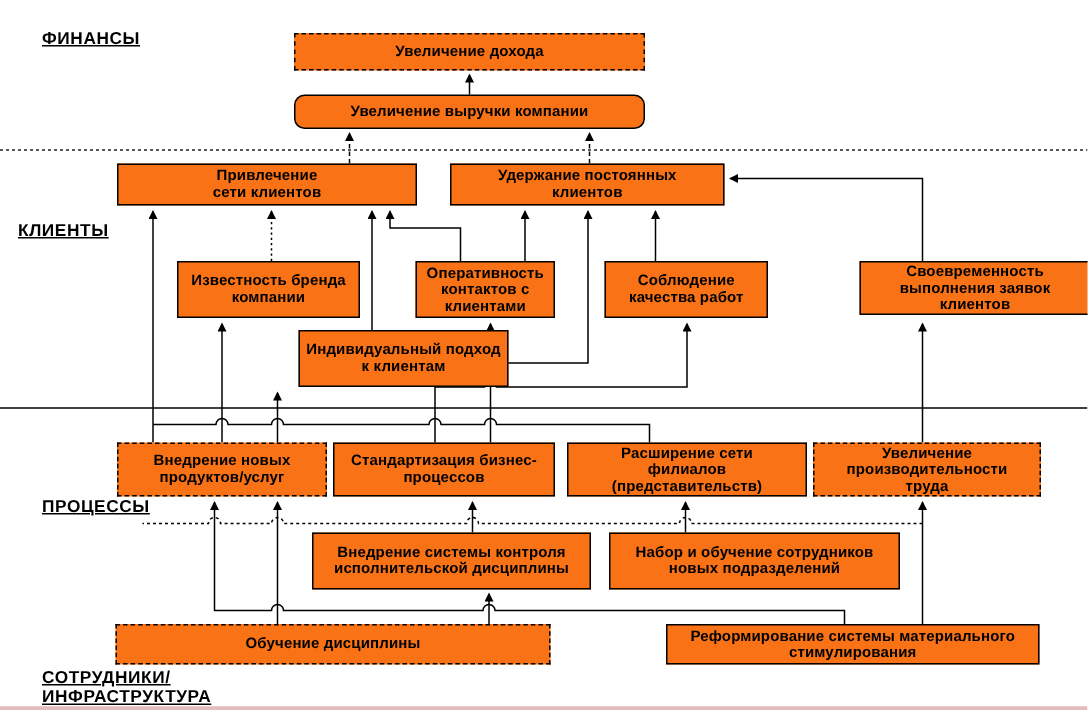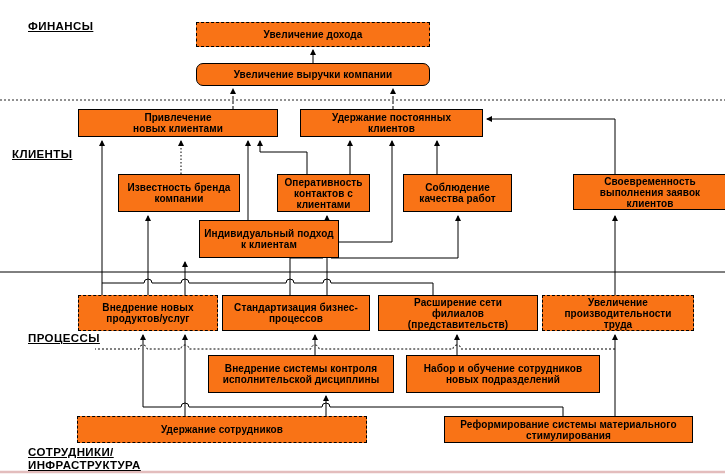--- a/index.html
+++ b/index.html
@@ -71,21 +71,21 @@
 
   <div id="nodes">
       <div class="section-label" style="left: 28px; top: 20px;">ФИНАНСЫ</div>
       <div class="section-label" style="left: 12px; top: 148px; text-align: right;">КЛИЕНТЫ</div>
       <div class="section-label" style="left: 28px; top: 332px;">ПРОЦЕССЫ</div>
       <div class="section-label" style="left: 28px; top: 446px;">СОТРУДНИКИ/
 ИНФРАСТРУКТУРА</div>
       <div class="box dashed" style="left: 196px; top: 22px; width: 234px; height: 25px;">Увеличение дохода</div>
       <div class="box" style="left: 196px; top: 63px; width: 234px; height: 23px; border-radius: 7px;">Увеличение выручки компании</div>
       <div class="box" style="left: 78px; top: 109px; width: 200px; height: 28px;">Привлечение
-новых клиентами</div>
+сети клиентов</div>
       <div class="box" style="left: 300px; top: 109px; width: 183px; height: 28px;">Удержание постоянных
 клиентов</div>
       <div class="box" style="left: 118px; top: 174px; width: 122px; height: 38px;">Известность бренда
 компании</div>
       <div class="box" style="left: 277px; top: 174px; width: 93px; height: 38px;">Оперативность
 контактов с
 клиентами</div>
       <div class="box" style="left: 403px; top: 174px; width: 109px; height: 38px;">Соблюдение
 качества работ</div>
       <div class="box" style="left: 543px; top: 174px; width: 154px; height: 36px; margin-left: 30px;">Своевременность
@@ -100,17 +100,17 @@
       <div class="box" style="left: 378px; top: 295px; width: 160px; height: 36px;">Расширение сети
 филиалов
 (представительств)</div>
       <div class="box dashed" style="left: 542px; top: 295px; width: 152px; height: 36px;">Увеличение
 производительности
 труда</div>
       <div class="box" style="left: 208px; top: 355px; width: 186px; height: 38px;">Внедрение системы контроля
 исполнительской дисциплины</div>
       <div class="box" style="left: 406px; top: 355px; width: 194px; height: 38px;">Набор и обучение сотрудников
 новых подразделений</div>
-      <div class="box dashed" style="left: 77px; top: 416px; width: 290px; height: 27px;">Удержание сотрудников</div>
+      <div class="box dashed" style="left: 77px; top: 416px; width: 290px; height: 27px;">Обучение дисциплины</div>
       <div class="box" style="left: 444px; top: 416px; width: 249px; height: 27px;">Реформирование системы материального
 стимулирования</div>
     </div>
 </div>
 
 </body></html>

